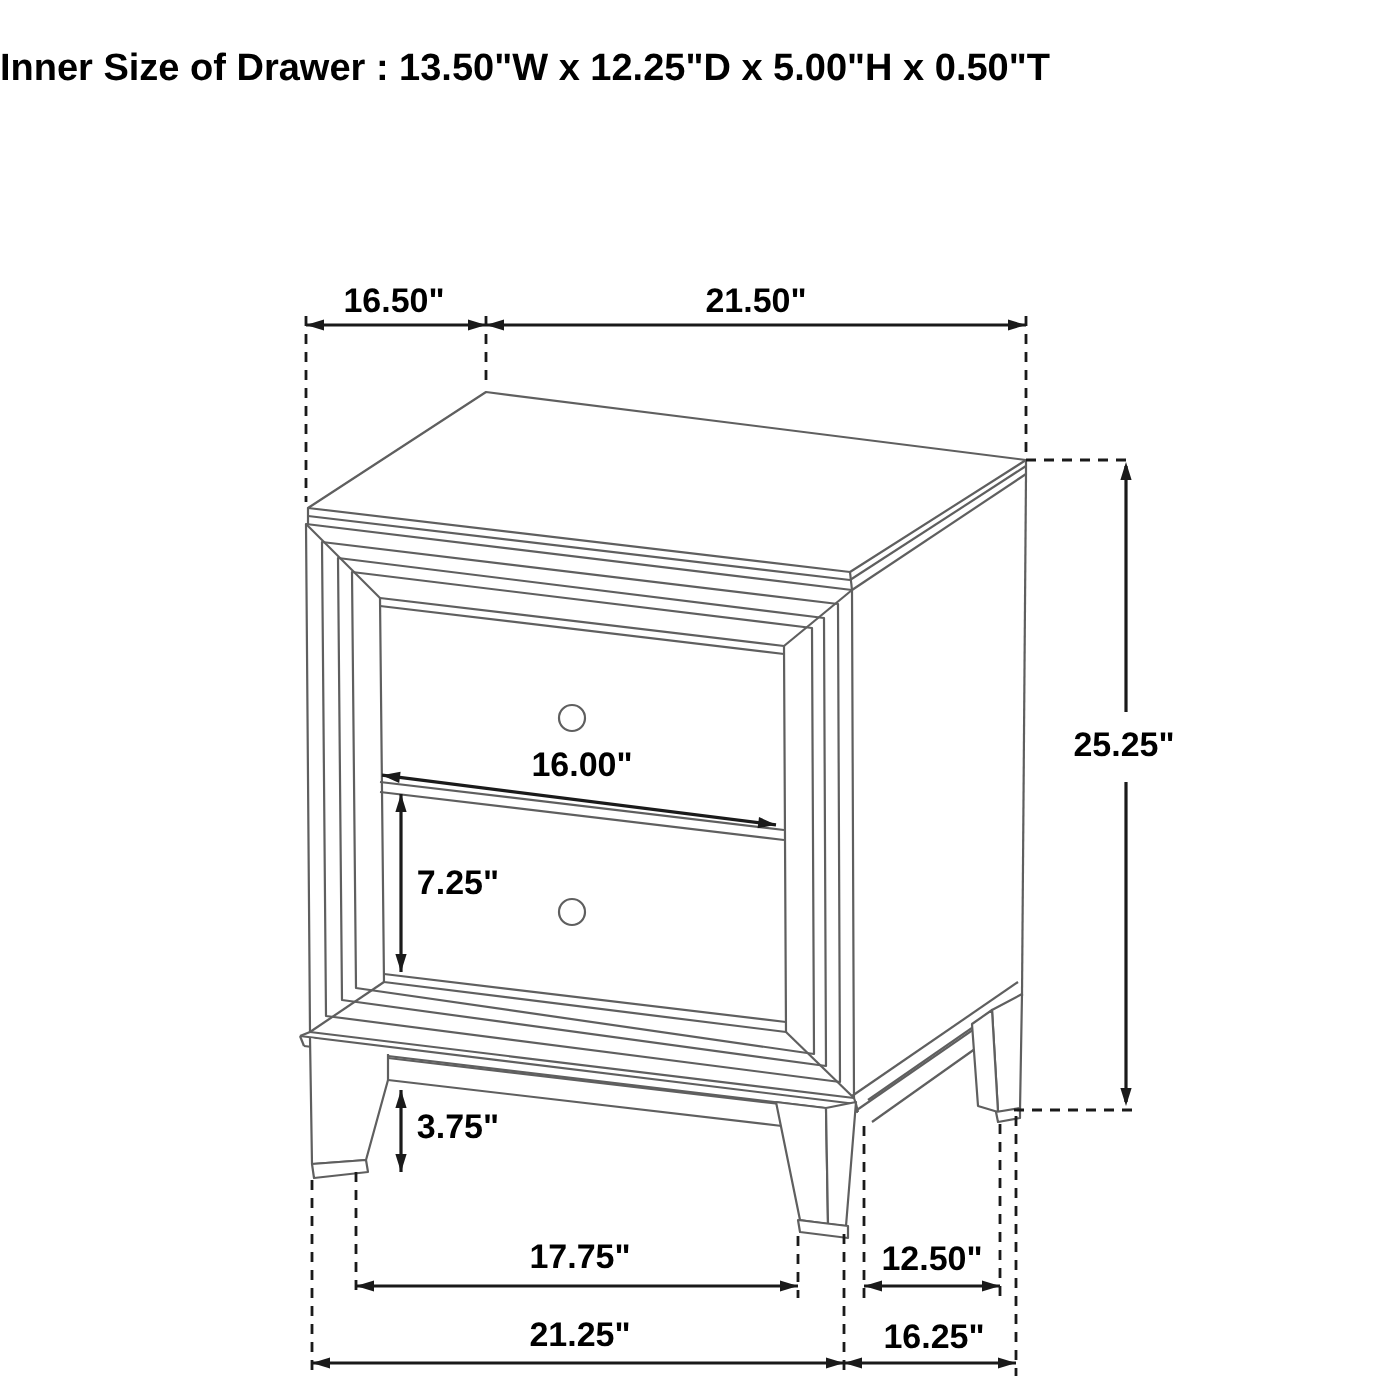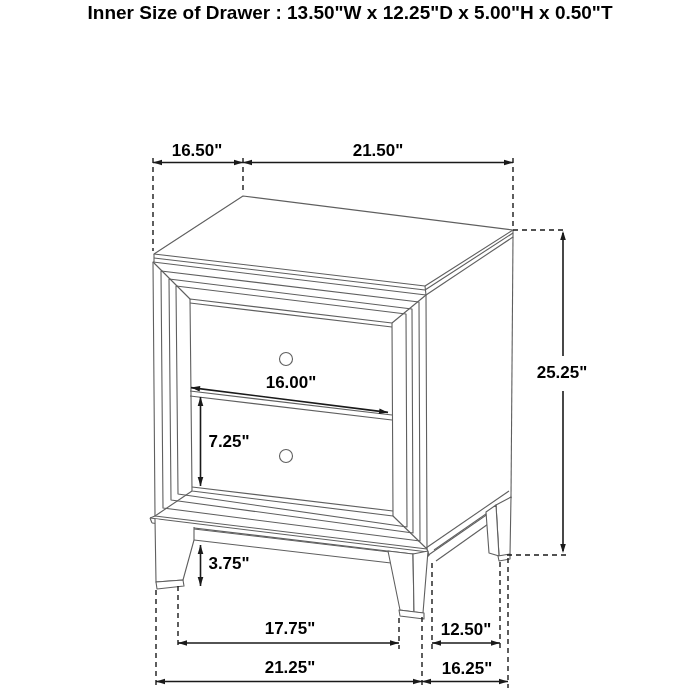--- a/index.html
+++ b/index.html
@@ -1,21 +1,21 @@
 <!DOCTYPE html>
 <html><head>
 <meta charset="utf-8">
 <style>
   html,body{margin:0;padding:0;background:#fff;}
   #canvas{
     position:relative;width:700px;height:700px;background:#fff;overflow:hidden;
     font-family:"Liberation Sans", sans-serif;
   }
   #title{
-    position:absolute;left:0;right:0;top:2px;text-align:center;
+    position:absolute;left:0;right:0;top:24px;
     font:700 19px "Liberation Sans", sans-serif;color:#000;letter-spacing:0px;
     white-space:nowrap;
   }
   .dim-label{
     position:absolute;transform:translate(-50%,-50%);
     font:700 17px "Liberation Sans", sans-serif;color:#000;white-space:nowrap;
   }
   svg{position:absolute;left:0;top:0;}
 </style>
 </head>

